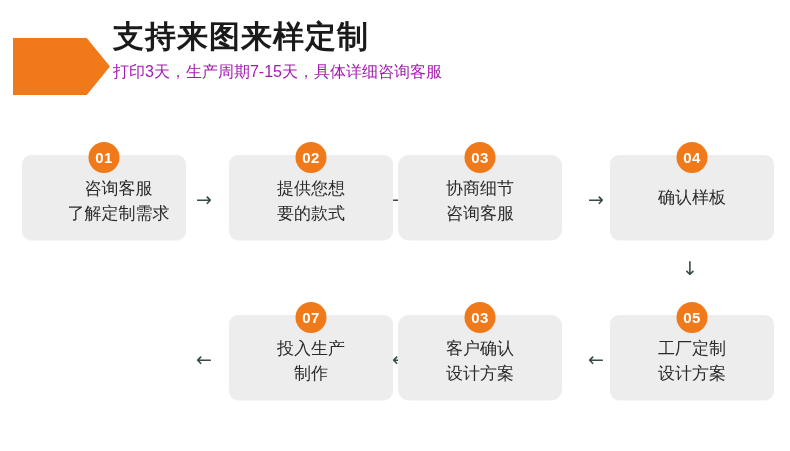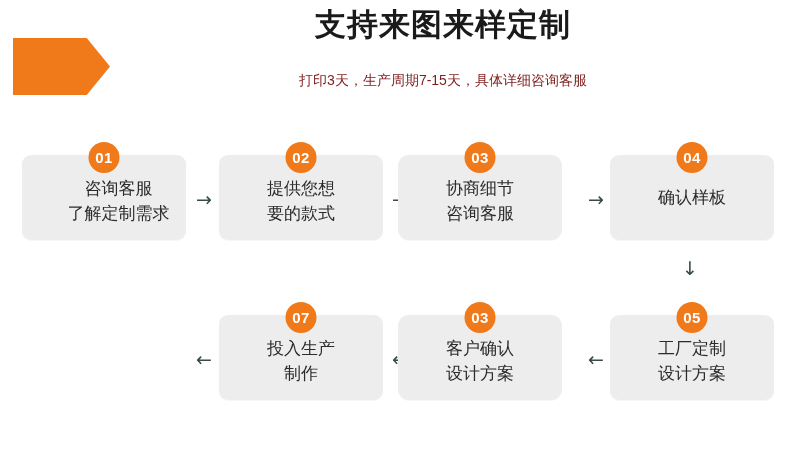--- a/index.html
+++ b/index.html
@@ -30,37 +30,36 @@
     left: 13px;
     top: 38px;
     width: 97px;
     height: 57px;
     background: #F0791A;
     clip-path: polygon(0% 0%, 76% 0%, 100% 50%, 76% 100%, 0% 100%);
   }
   .header-texts {
     position: absolute;
     left: 113px;
-    top: 4px;
+    top: 16px;
     width: 660px;
-    text-align: center;
   }
   .header-title {
     font-size: 31px;
     font-weight: bold;
     line-height: 42px;
     letter-spacing: 1px;
     color: #1a1a1a;
     white-space: nowrap;
   }
   .header-subtitle {
-    font-size: 14px;
+    font-size: 16px;
     line-height: 28px;
-    color: #7f1d1d;
-    margin-top: 20px;
+    color: #a21caf;
+    margin-top: 0;
     white-space: nowrap;
   }
 
   
   .flow-row {
     position: absolute;
     left: 0;
     width: 790px;
     height: 105px;
   }
@@ -75,21 +74,21 @@
     background: #ededed;
     border-radius: 9px;
     box-sizing: border-box;
     display: flex;
     align-items: center;
     justify-content: center;
     box-shadow: 0 1px 0 rgba(0,0,0,0.03);
   }
   
   .slot-1 { left: 22px; padding-left: 29px; }
-  .slot-2 { left: 219px; }
+  .slot-2 { left: 229px; }
   .slot-3 { left: 398px; border-radius: 11px; }
   .slot-4 { left: 610px; }
 
   .step-badge {
     position: absolute;
     top: -13px;
     left: 50%;
     transform: translateX(-50%);
     width: 31px;
     height: 31px;

